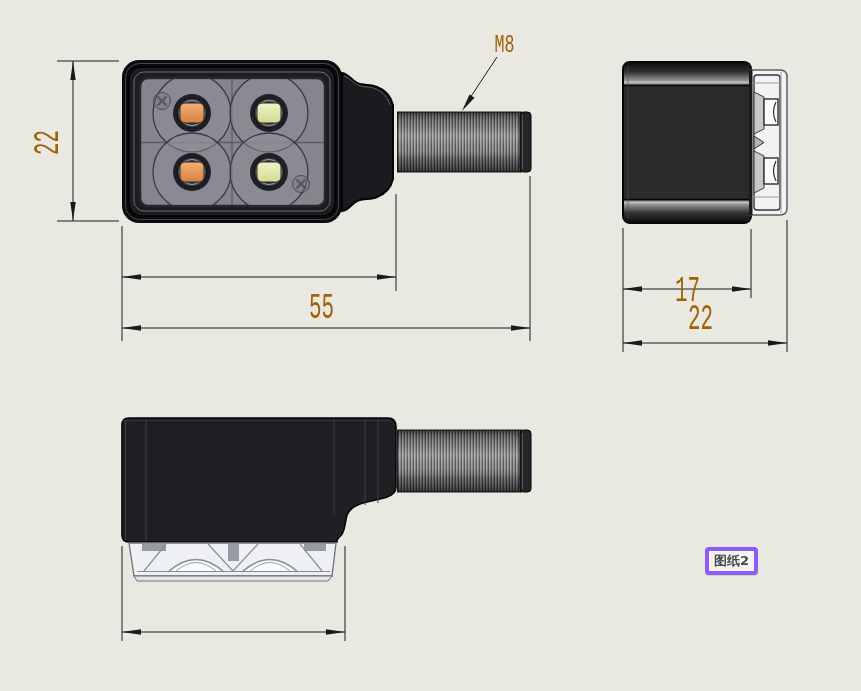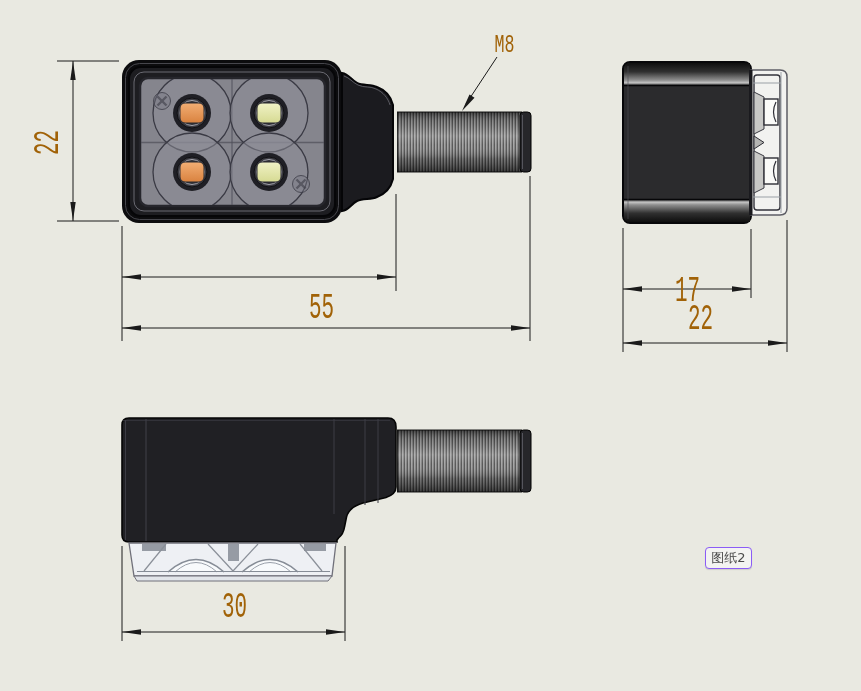--- a/index.html
+++ b/index.html
@@ -19,27 +19,28 @@
     pointer-events:none;
     white-space:nowrap;
   }
   .dim-num{font-size:36px;transform:scaleX(0.58);}
   .dim-num-rot{font-size:36px;transform:rotate(-90deg) scaleX(0.58);}
   .callout{font-size:26px;transform:scaleX(0.64);}
   .sheet-tab{
     position:absolute;left:705px;top:547px;
     width:45px;height:20px;
     background:#f3f3f1;
-    border:1px solid #8b5cf6;
+    border:4px solid #8b5cf6;
     border-radius:4px;
     display:flex;align-items:center;justify-content:center;
     font-size:13px;color:#4a4a4a;
     font-family:"DejaVu Sans", sans-serif;
     box-shadow:0 1px 1px rgba(0,0,0,0.12);
     cursor:default;
+    font-weight:bold;
   }
 </style>
 </head>
 <body>
 
 <div class="canvas">
 
   <svg class="drawing-svg" width="861" height="691" viewBox="0 0 861 691">
     <defs>
       <linearGradient id="gO" x1="0" y1="0" x2="0" y2="1">
@@ -270,19 +271,16 @@
   </div>
   <div class="lbl" style="left:474px;top:28px;width:62px;height:34px;">
     <span class="callout">M8</span>
   </div>
   <div class="lbl" style="left:648px;top:245px;width:80px;height:36px;margin-top:28px;">
     <span class="dim-num">17</span>
   </div>
   <div class="lbl" style="left:661px;top:301px;width:80px;height:36px;">
     <span class="dim-num">22</span>
   </div>
-  <div class="lbl" style="left:195px;top:589px;width:80px;height:36px;">
-    <span class="dim-num">30</span>
-  </div>
 
   <div class="sheet-tab">图纸2</div>
 
 </div>
 
 </body></html>

